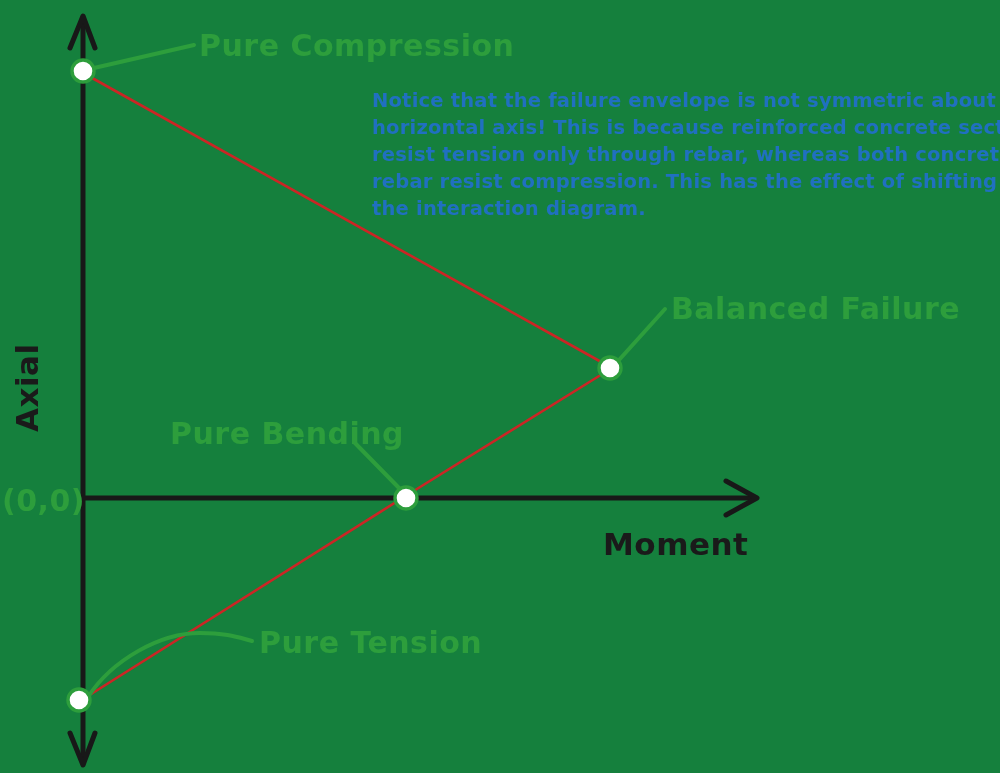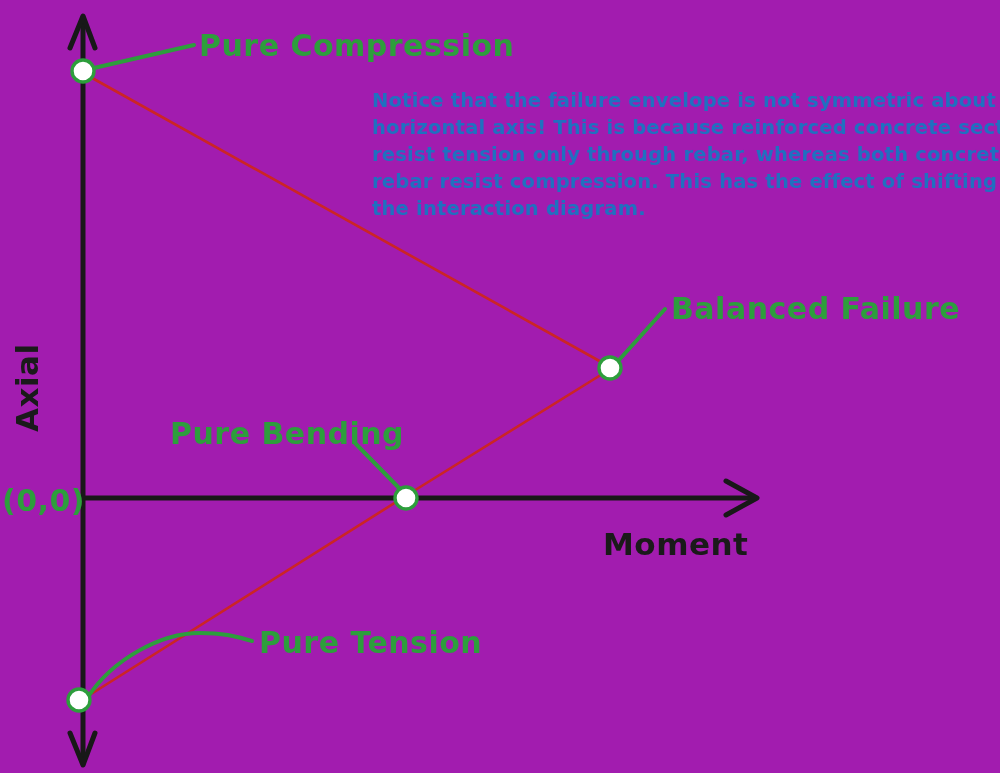--- a/index.html
+++ b/index.html
@@ -8,21 +8,21 @@
     padding: 0;
     background: #ffffff;
   }
   body {
     font-family: "DejaVu Sans", sans-serif;
   }
   #stage {
     position: relative;
     width: 1000px;
     height: 773px;
-    background: #a21caf;
+    background: #15803d;
     overflow: hidden;
   }
   #diagram-svg {
     position: absolute;
     left: 0;
     top: 0;
     width: 1000px;
     height: 773px;
   }
   .hand-text {

